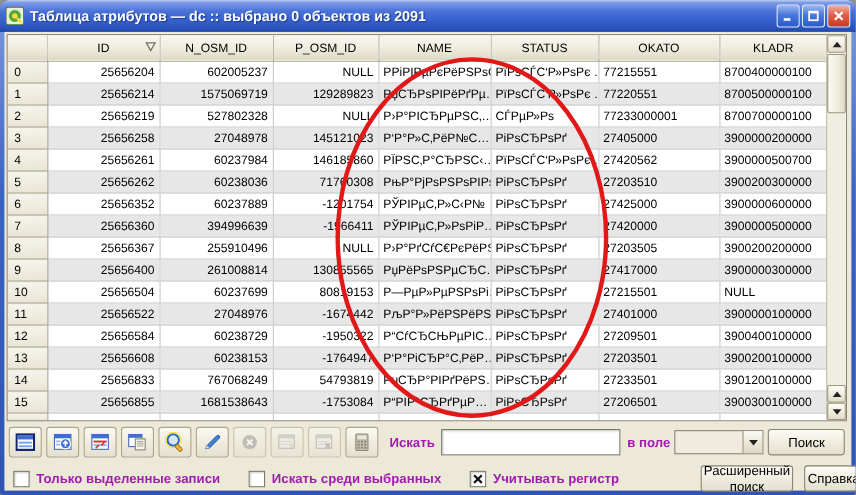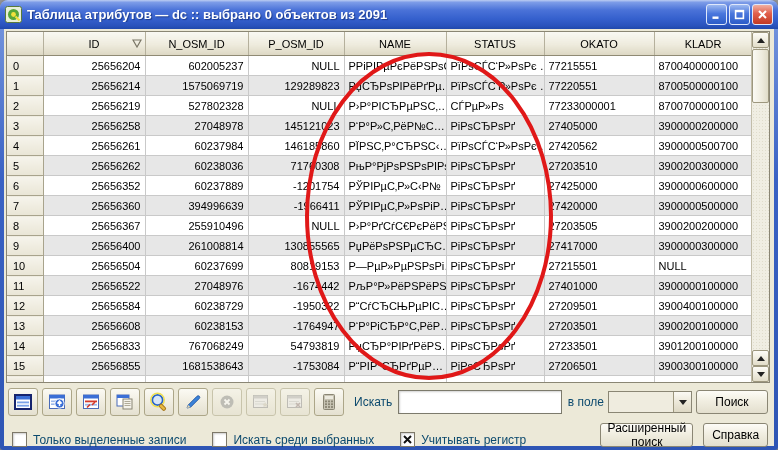--- a/index.html
+++ b/index.html
@@ -40,28 +40,28 @@
   .sthumb{height:54px;flex:0 0 auto;background:linear-gradient(90deg,#fbfaf4,#eeebdd 60%,#e0dcc8);border:1px solid #9d977e;border-radius:2px;box-sizing:border-box;margin-top:1px;}
   .strack{flex:1;}
   .tri-up{width:0;height:0;border-left:4px solid transparent;border-right:4px solid transparent;border-bottom:5px solid #222;}
   .tri-down{width:0;height:0;border-left:4px solid transparent;border-right:4px solid transparent;border-top:5px solid #222;}
   
   .annotation{position:absolute;left:0;top:0;pointer-events:none;z-index:5;}
   
   .toolrow{position:absolute;top:358px;left:4px;right:6px;height:30px;display:flex;align-items:center;gap:4px;}
   .tb-btn{width:30px;height:28px;flex:0 0 auto;background:linear-gradient(180deg,#fbfaf4,#f0ede0 50%,#e4e0d0);border:1px solid #aca688;border-radius:3px;box-sizing:border-box;display:flex;align-items:center;justify-content:center;}
   .tb-btn.disabled{opacity:.55;}
-  .lbl{font-size:12px;color:#0c4a6e;white-space:nowrap;}
+  .lbl{font-size:12px;color:#a21caf;white-space:nowrap;font-weight:bold;}
   .searchbox{flex:1;height:22px;background:#fff;border:1px solid #7c7a6c;box-shadow:inset 1px 1px 2px rgba(0,0,0,.18);margin:0 2px;font-size:12px;padding:0 3px;font-family:"Liberation Sans",sans-serif;}
   .combo{width:84px;height:22px;background:#efecdf;border:1px solid #8a8674;box-sizing:border-box;display:flex;align-items:stretch;}
   .combo .val{flex:1;font-size:12px;padding:2px 3px;}
   .combo .arrow{width:17px;background:linear-gradient(180deg,#fbfaf4,#ece8d9 50%,#ddd8c4);border-left:1px solid #9d977e;display:flex;align-items:center;justify-content:center;}
   .pushbtn{height:24px;background:linear-gradient(180deg,#fdfcf7,#f1eee1 45%,#e3dfce);border:1px solid #8a8674;border-radius:3px;font-size:12px;padding:0 2px;color:#000;display:flex;align-items:center;justify-content:center;box-sizing:border-box;font-family:"Liberation Sans",sans-serif;}
   
-  .optsrow{position:absolute;top:394px;left:8px;right:6px;height:24px;display:flex;align-items:flex-end;}
+  .optsrow{position:absolute;top:394px;left:8px;right:6px;height:24px;display:flex;align-items:center;}
   .cb{display:flex;align-items:center;margin-right:26px;}
   .cbbox{width:13px;height:13px;background:#fff;border:1px solid #7d7869;box-shadow:inset 1px 1px 2px rgba(0,0,0,.2);margin-right:6px;display:flex;align-items:center;justify-content:center;flex:0 0 auto;}
   .spacer{flex:1;}
 </style>
 </head>
 <body>
 
 <div class="window">
 
   <div class="titlebar">

